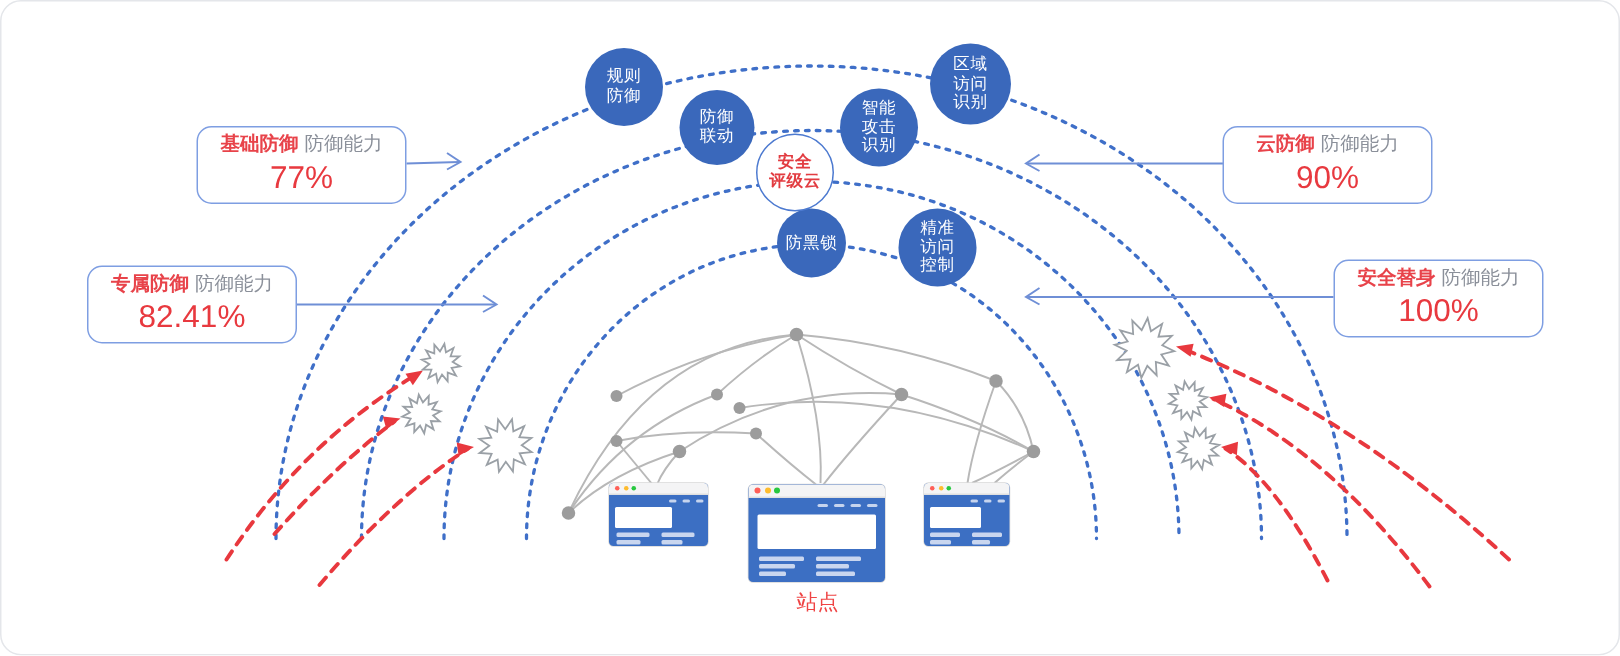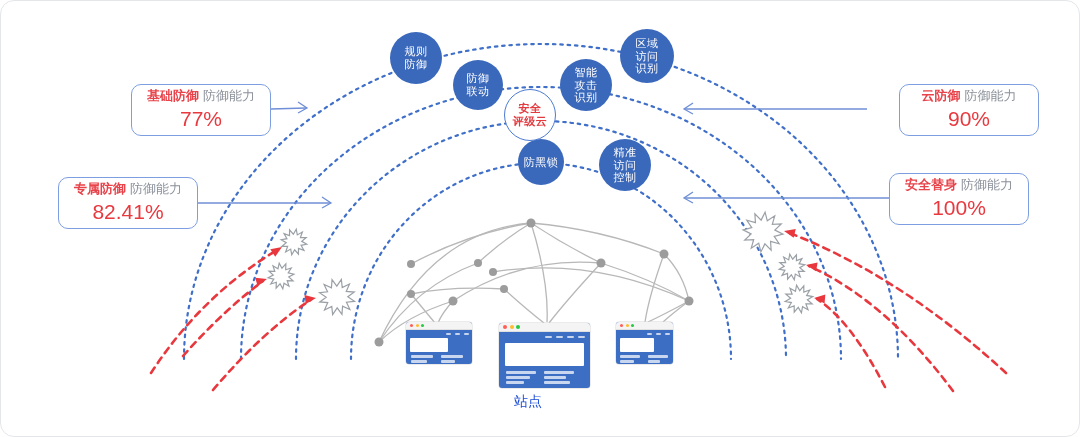--- a/index.html
+++ b/index.html
@@ -37,21 +37,21 @@
   .b-dot{width:4px;height:4px;border-radius:50%;}
   .b-dot.r{background:#ff5f57}.b-dot.y{background:#febc2e}.b-dot.g{background:#28c840}
   .b-body{position:relative;}
   .b-menu{position:absolute;top:4px;right:5px;display:flex;gap:4px;}
   .b-menu i{display:block;width:7px;height:2px;background:#c6d4ee;border-radius:1px;}
   .b-content{position:absolute;background:#fff;border-radius:1px;}
   .b-bars{position:absolute;display:flex;gap:8px;}
   .b-col{display:flex;flex-direction:column;gap:2.5px;}
   .b-col i{display:block;height:2.5px;background:#c9d6ef;border-radius:1px;}
   
-  .site-label{position:absolute;font-size:14px;color:#1d4ed8;z-index:3;}
+  .site-label{position:absolute;font-size:14px;color:#ef4444;text-align:center;z-index:3;}
 </style>
 </head>
 <body>
 
 <div class="card">
 
   <svg class="layer" width="1078" height="435" viewBox="0 0 1078 435">
 
     <g fill="none" stroke="#3f6fc8" stroke-width="2.2" stroke-dasharray="2.5 4.8" stroke-linecap="round">
       <path d="M 183 358 A 357 315 0 0 1 897 358"></path>
@@ -145,21 +145,21 @@
   </svg>
 
   <div class="callout" style="left:130px;top:83px;">
     <div class="co-line1"><span class="co-name">基础防御</span><span class="co-suffix">防御能力</span></div>
     <div class="co-value">77%</div>
   </div>
   <div class="callout" style="left:57px;top:176px;border-radius:10px;">
     <div class="co-line1"><span class="co-name">专属防御</span><span class="co-suffix">防御能力</span></div>
     <div class="co-value">82.41%</div>
   </div>
-  <div class="callout" style="left:898px;top:83px;">
+  <div class="callout" style="left:814px;top:83px;">
     <div class="co-line1"><span class="co-name">云防御</span><span class="co-suffix">防御能力</span></div>
     <div class="co-value">90%</div>
   </div>
   <div class="callout" style="left:888px;top:172px;">
     <div class="co-line1"><span class="co-name">安全替身</span><span class="co-suffix">防御能力</span></div>
     <div class="co-value">100%</div>
   </div>
 
   <div class="node" style="left:389px;top:31px;width:52px;height:52px;">规则
 防御</div>

